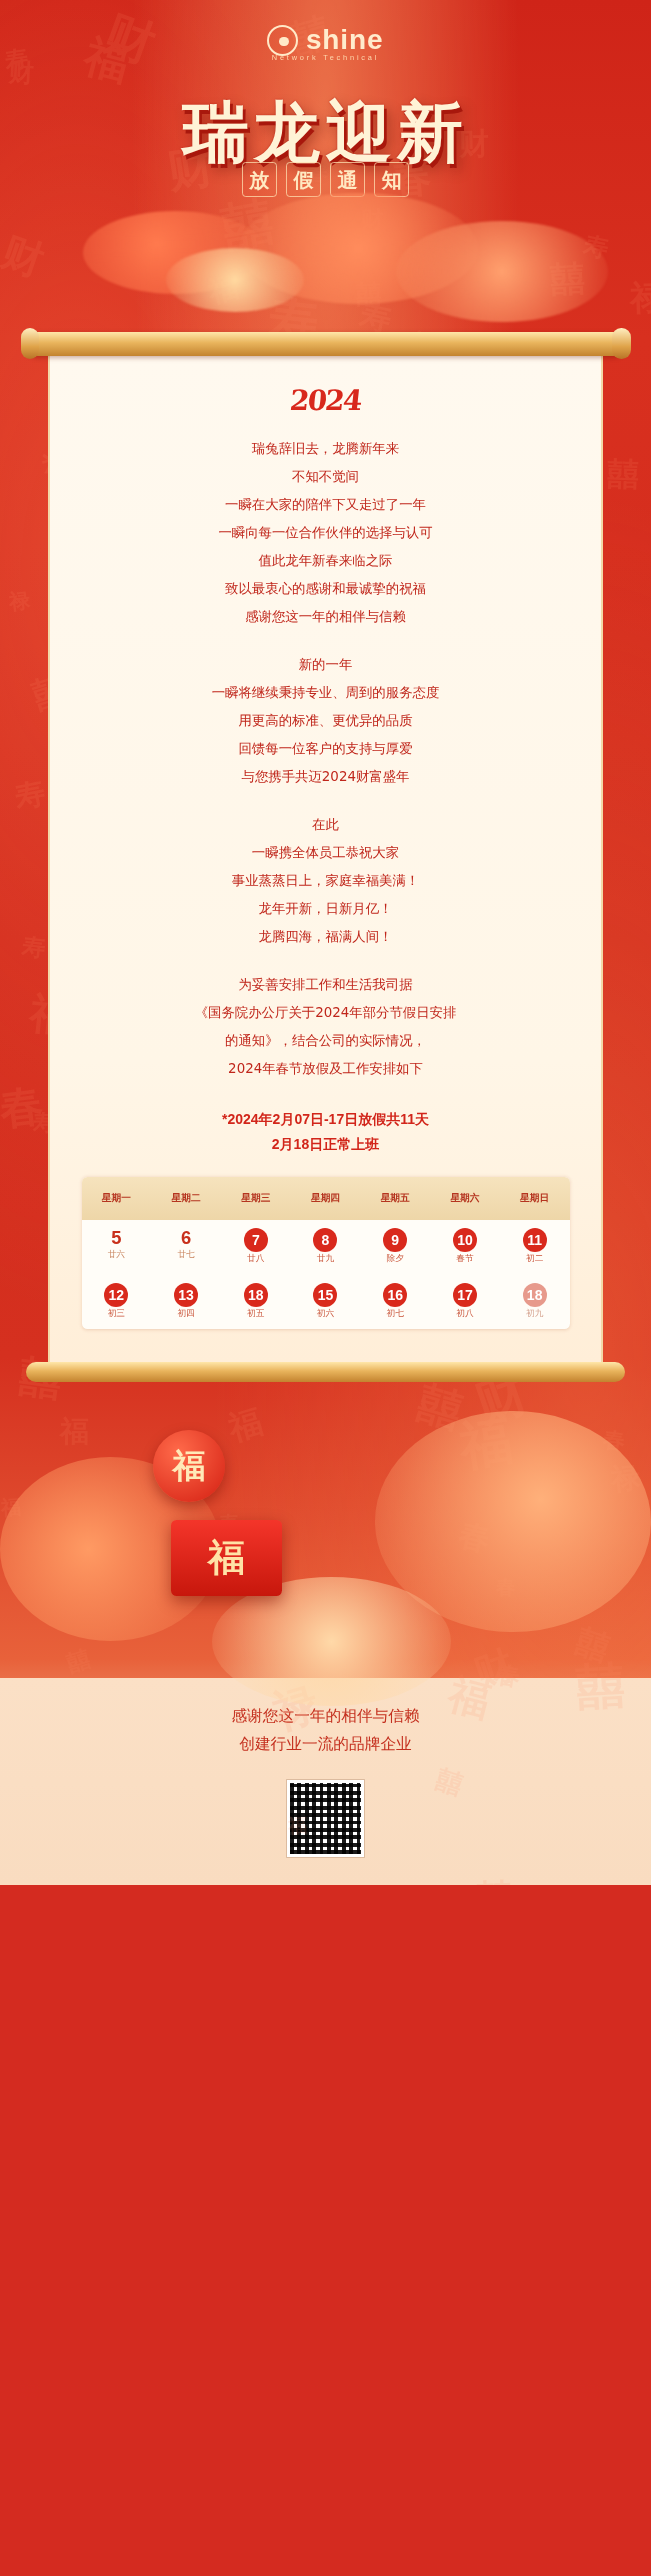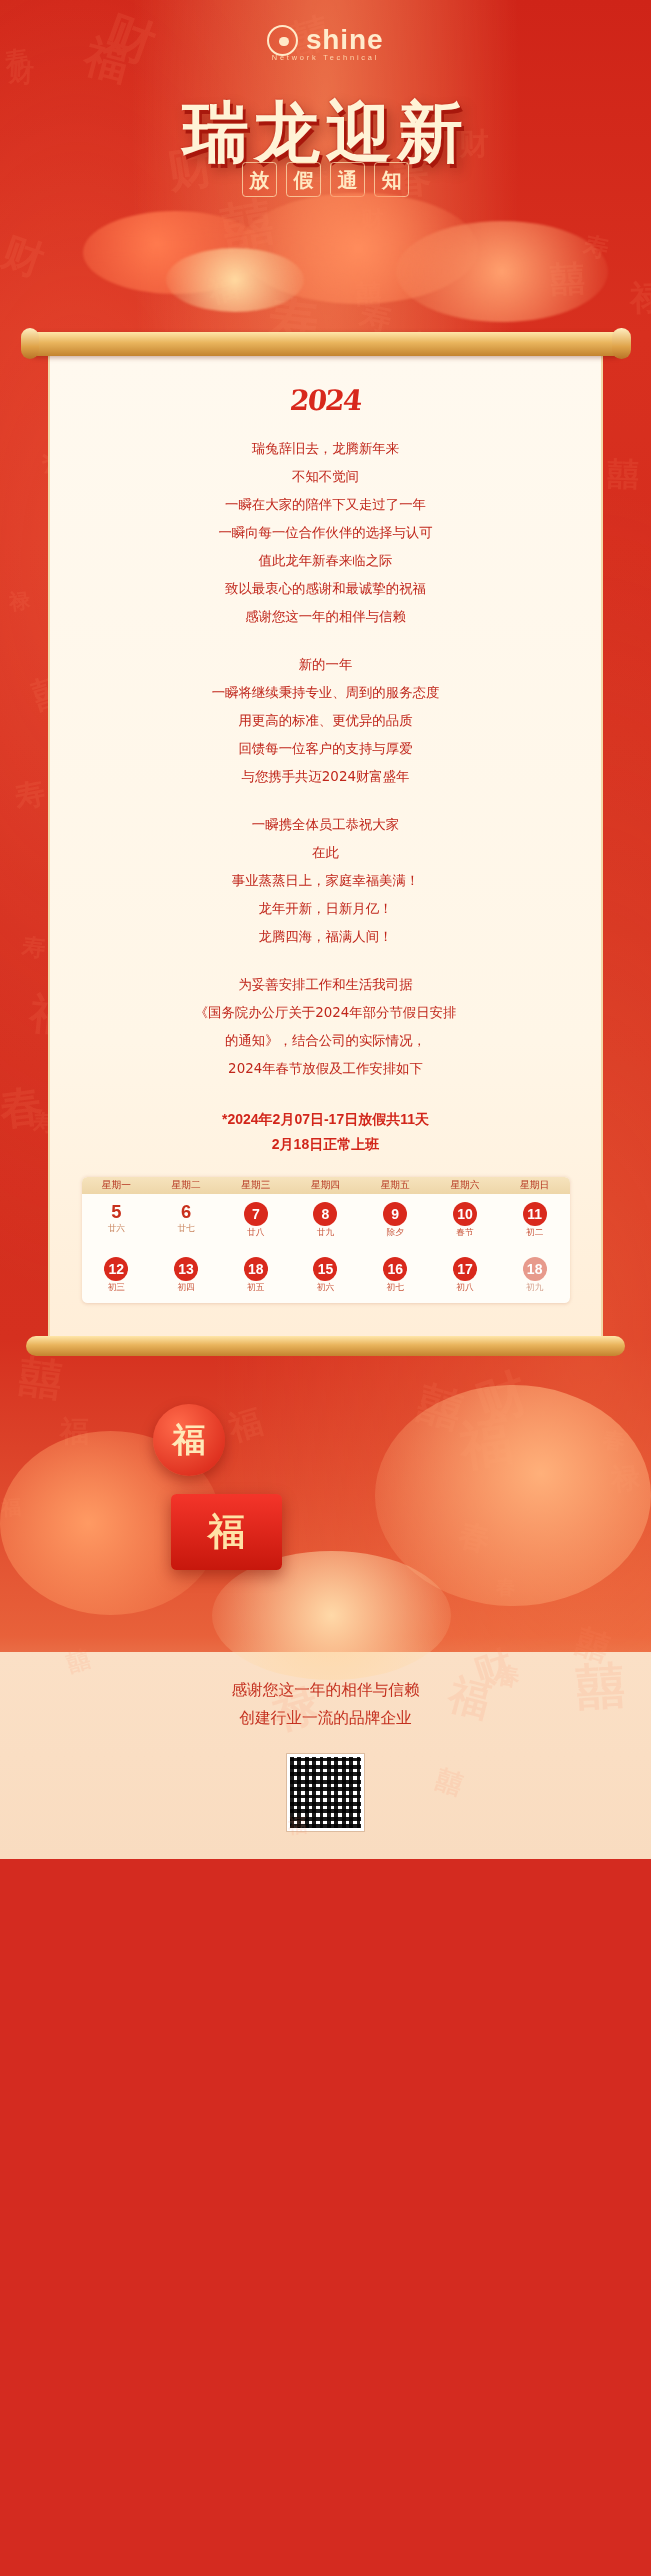--- a/index.html
+++ b/index.html
@@ -192,22 +192,22 @@
   }
   .cal-head {
     display:grid;
     grid-template-columns:repeat(7,1fr);
     background:linear-gradient(180deg,#f6e3bd 0%,#eed6a8 100%);
   }
   .cal-head div {
     text-align:center;
     font-size:9.7px;
     color:#b5341f;
-    padding:2px 0;
-    font-weight:normal;
+    padding:15px 0;
+    font-weight:bold;
   }
   .cal-row {
     display:grid;
     grid-template-columns:repeat(7,1fr);
   }
   .cal-cell {
     text-align:center;
     padding:8.3px 0 9.2px;
   }
   .cal-cell .d {
@@ -466,22 +466,22 @@
         <p>新的一年</p>
         <p>一瞬将继续秉持专业、周到的服务态度</p>
         <p>用更高的标准、更优异的品质</p>
         <p>回馈每一位客户的支持与厚爱</p>
         <p>与您携手共迈2024财富盛年</p>
       </div>
 
       <div class="block-gap"></div>
 
       <div class="para">
+        <p>在此</p>
         <p>一瞬携全体员工恭祝大家</p>
-        <p>在此</p>
         <p>事业蒸蒸日上，家庭幸福美满！</p>
         <p>龙年开新，日新月亿！</p>
         <p>龙腾四海，福满人间！</p>
       </div>
 
       <div class="block-gap"></div>
 
       <div class="para">
         <p>为妥善安排工作和生活我司据</p>
         <p>《国务院办公厅关于2024年部分节假日安排</p>

